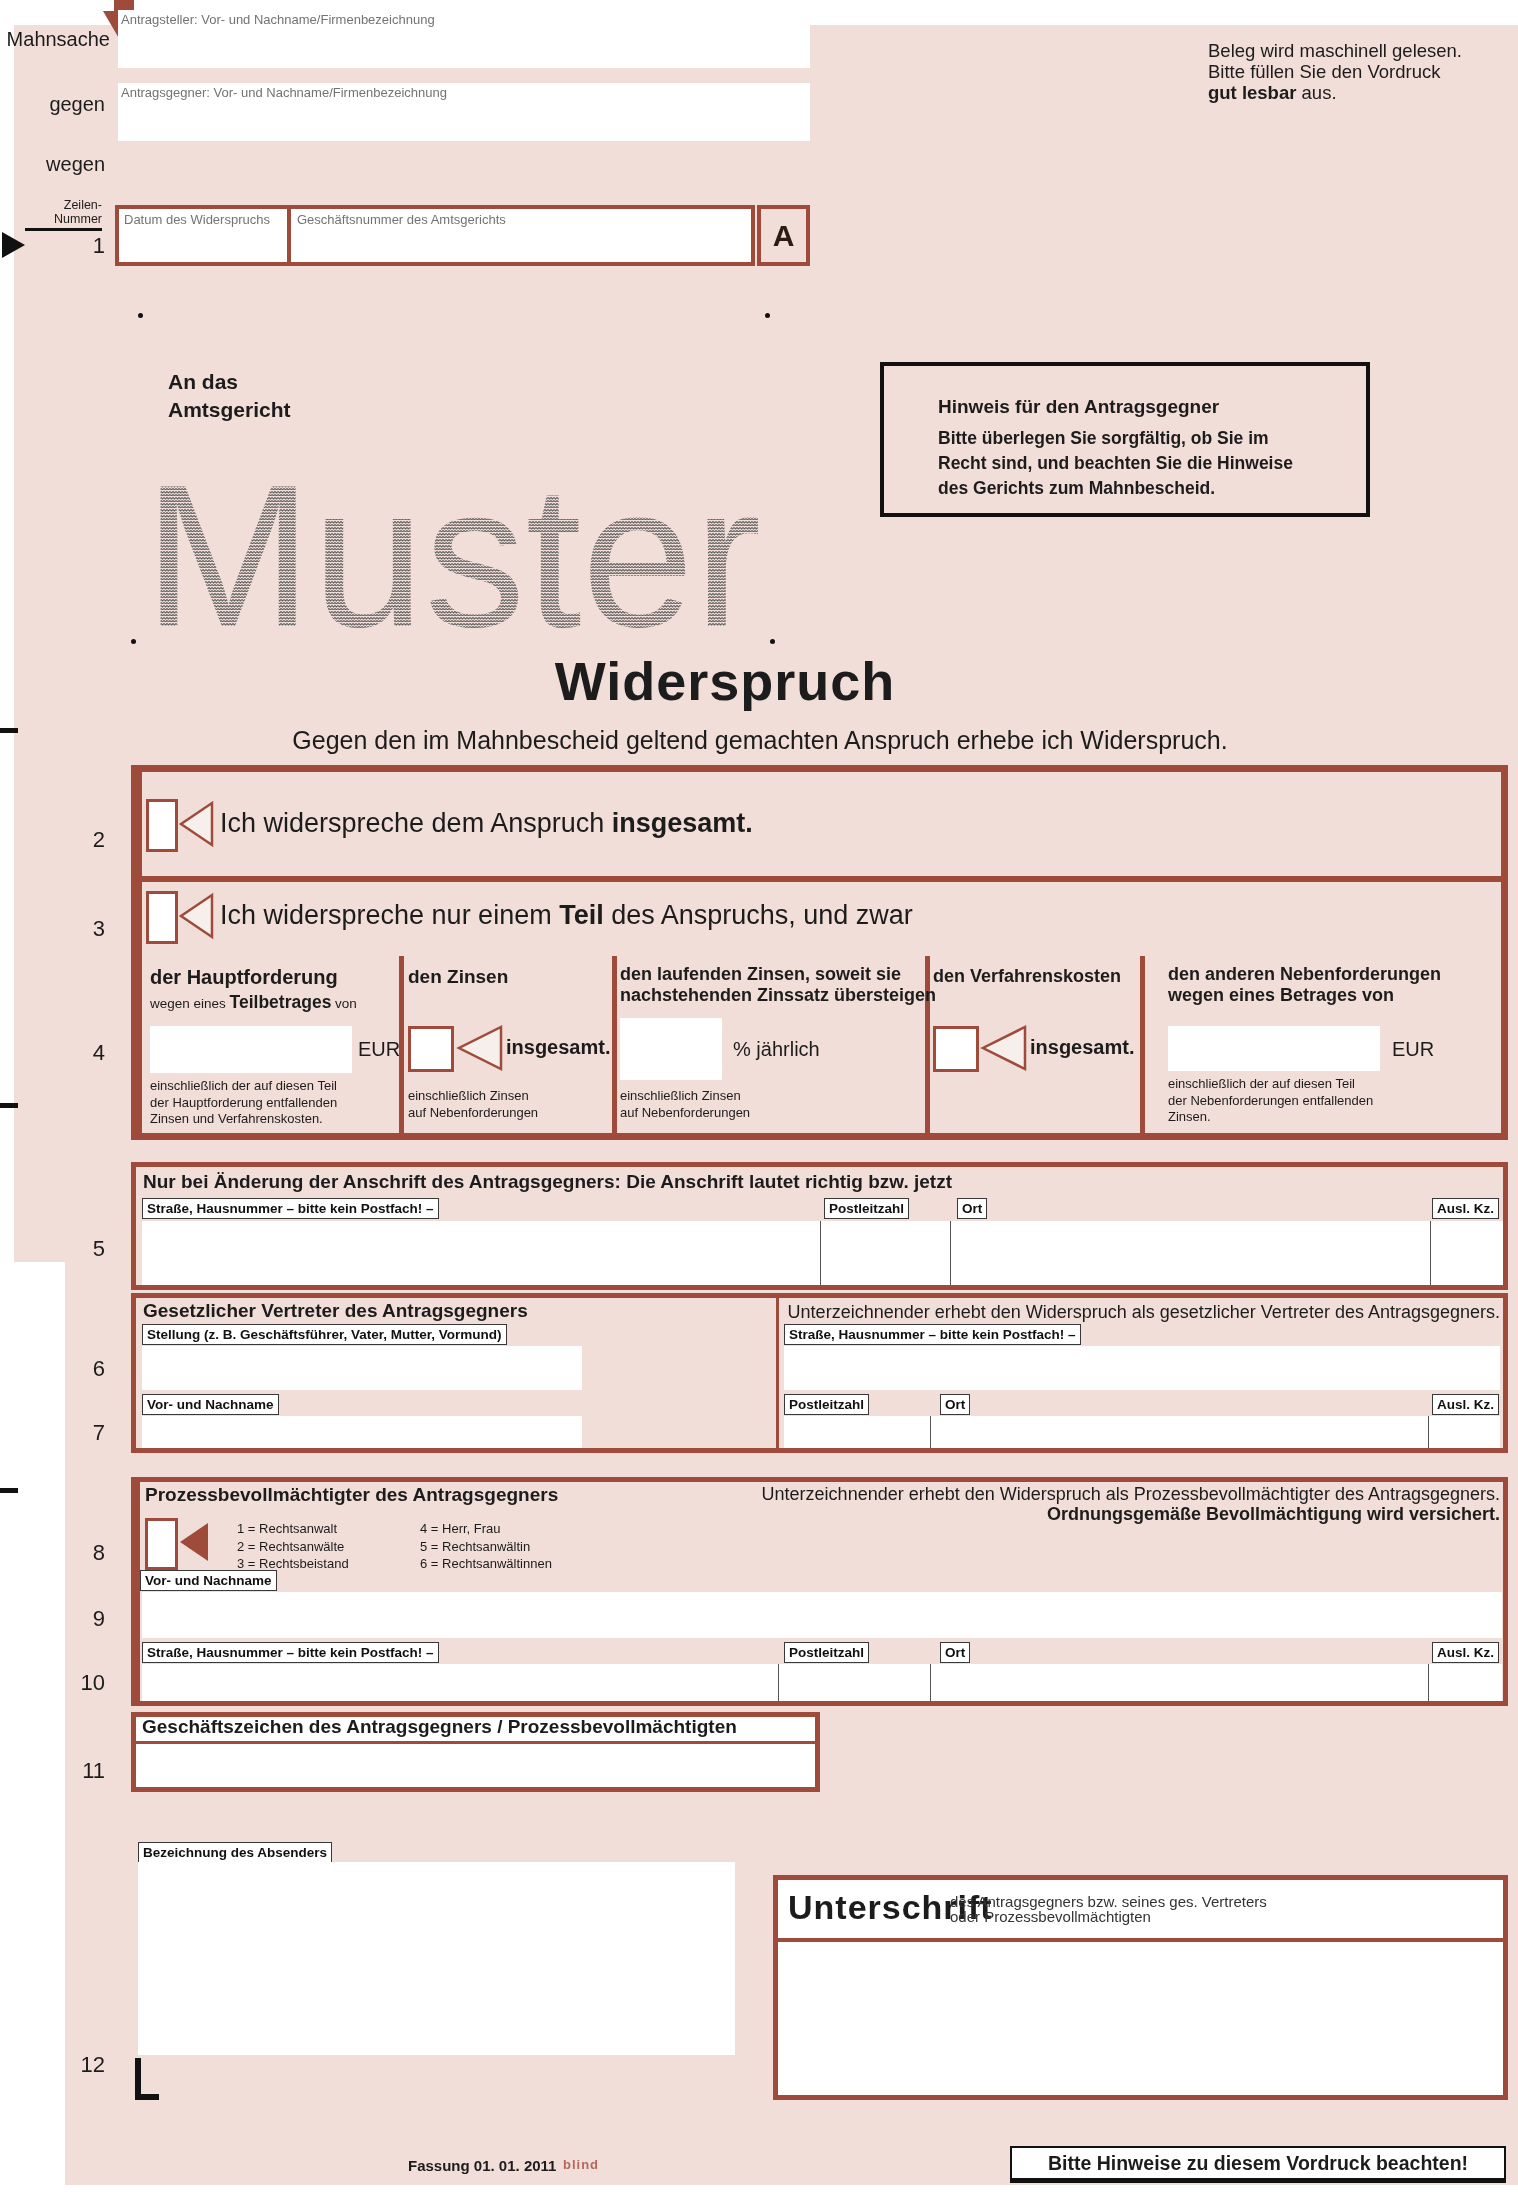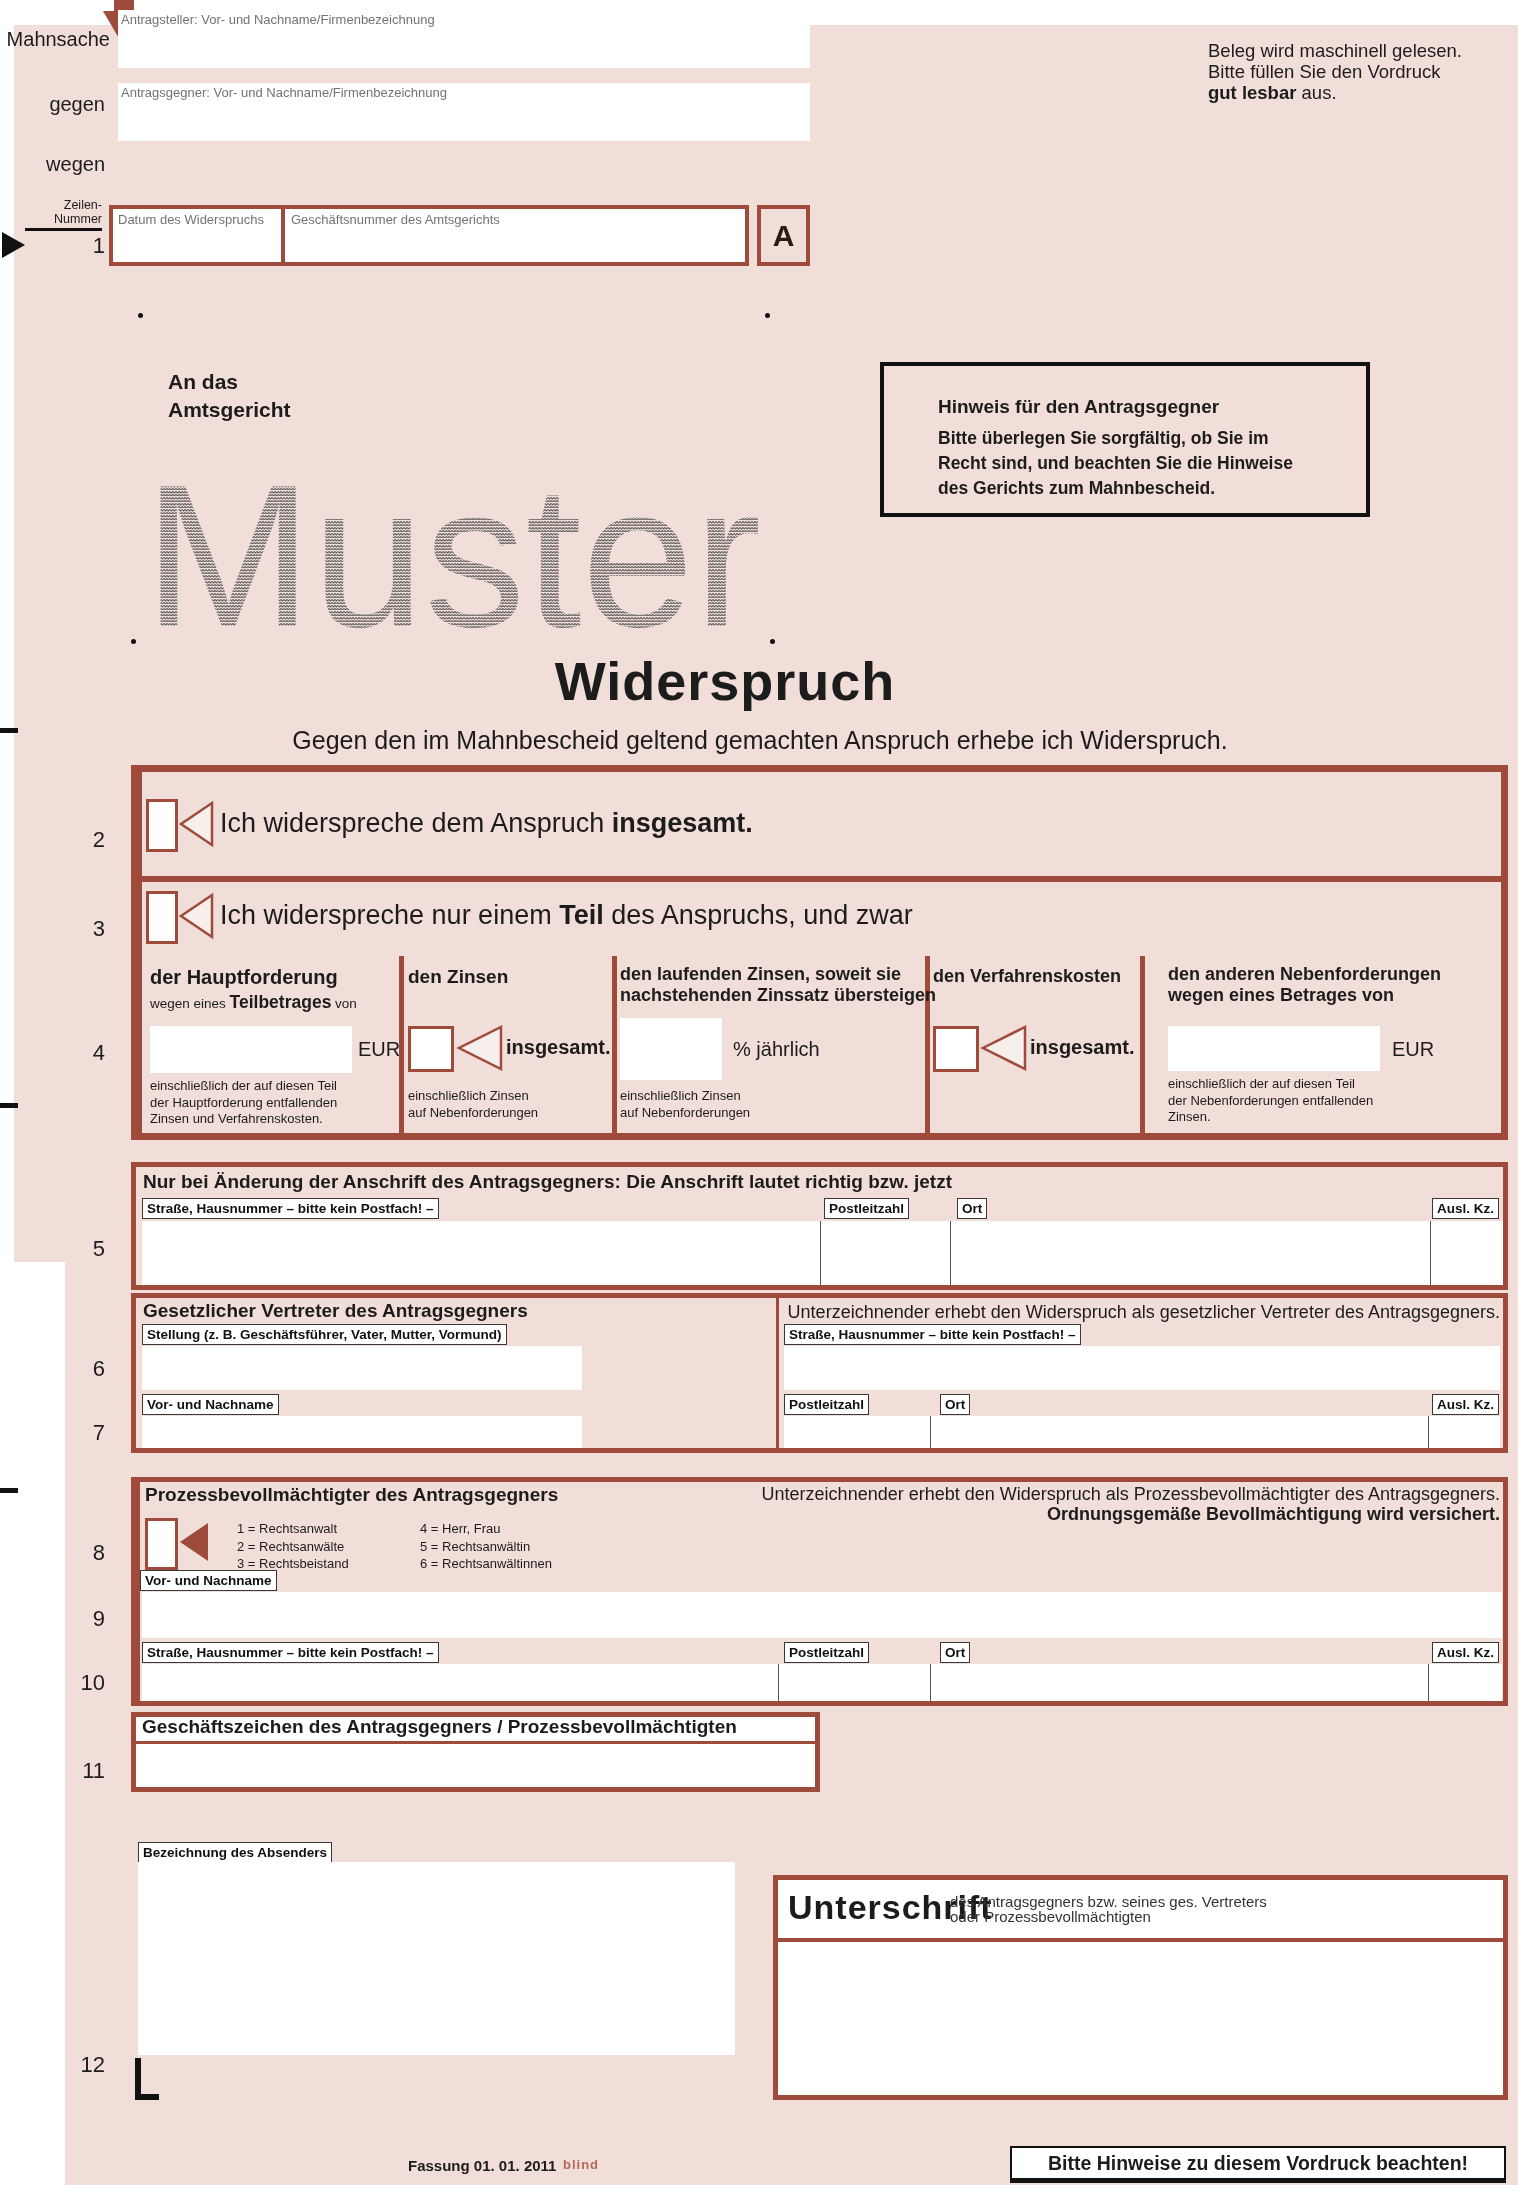--- a/index.html
+++ b/index.html
@@ -64,21 +64,21 @@
   <div class="inp" style="left:118px;top:83px;width:692px;height:58px;">
     <div class="lbl" style="padding:2px 0 0 3px;">Antragsgegner: Vor- und Nachname/Firmenbezeichnung</div>
   </div>
 
   <div class="abs" style="left:1208px;top:40px;font-size:18.5px;line-height:21px;">
     <span>Beleg wird maschinell gelesen.</span><br>
     <span>Bitte füllen Sie den Vordruck</span><br>
     <span class="b">gut lesbar</span><span> aus.</span>
   </div>
 
-  <div class="abs" style="left:109px;top:205px;width:640px;height:61px;border:4px solid #9e4b3c;background:#fff;box-sizing:border-box;">
+  <div class="abs" style="left:115px;top:205px;width:640px;height:61px;border:4px solid #9e4b3c;background:#fff;box-sizing:border-box;">
     <div class="abs" style="left:168px;top:0;width:4px;height:53px;background:#9e4b3c;"></div>
     <div class="lbl abs" style="left:5px;top:3px;">Datum des Widerspruchs</div>
     <div class="lbl abs" style="left:178px;top:3px;">Geschäftsnummer des Amtsgerichts</div>
     <div class="abs" style="left:0;top:18px;width:168px;height:35px;"></div>
     <div class="abs" style="left:172px;top:18px;width:460px;height:35px;"></div>
   </div>
   <div class="abs" style="left:757px;top:205px;width:53px;height:61px;border:4px solid #9e4b3c;box-sizing:border-box;text-align:center;">
     <span class="b" style="font-size:30px;line-height:53px;color:#2b1b15;">A</span>
   </div>
 

